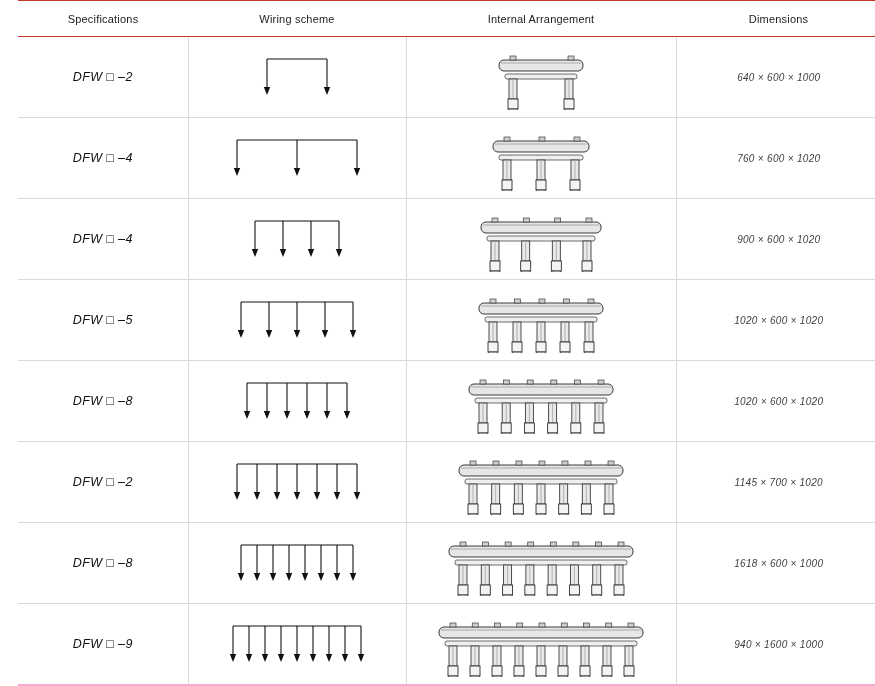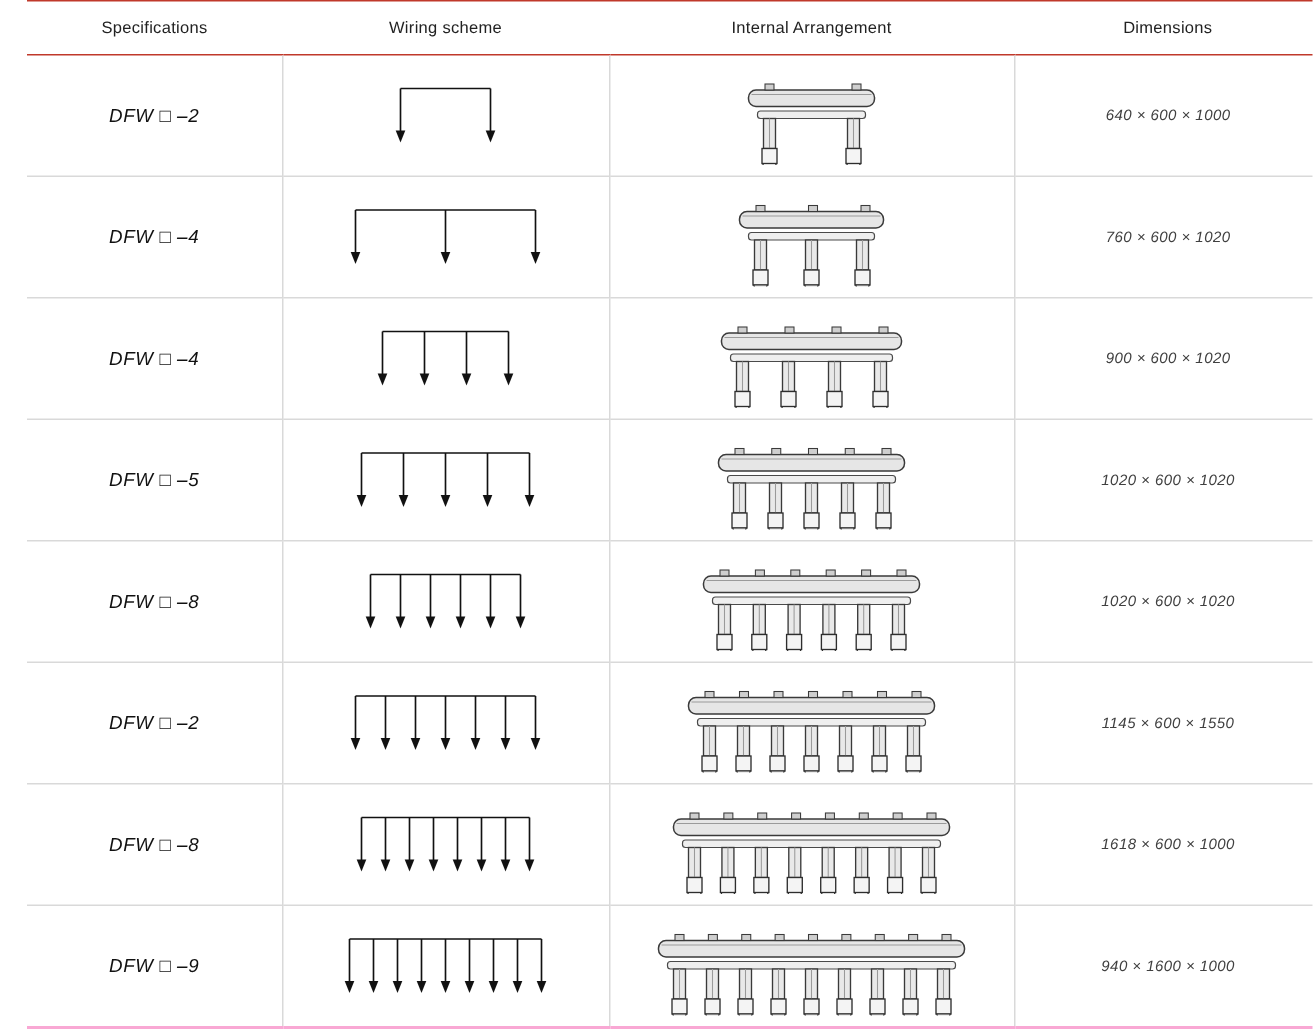--- a/index.html
+++ b/index.html
@@ -394,21 +394,21 @@
                 <line x1="145.33333333333334" y1="35" x2="145.33333333333334" y2="55" stroke="#9a9a9a" stroke-width="0.7"></line>
                 <rect x="140.33333333333334" y="55" width="10" height="10" fill="#f4f4f4" stroke="#2e2e2e" stroke-width="0.9"></rect>
                 <polygon points="140.83333333333334,65 149.83333333333334,65 147.33333333333334,73 143.33333333333334,73" fill="#dcdcdc" stroke="#2e2e2e" stroke-width="0.8"></polygon>
                 <rect x="164" y="35" width="8" height="20" fill="#e9e9e9" stroke="#3a3a3a" stroke-width="0.9"></rect>
                 <line x1="168" y1="35" x2="168" y2="55" stroke="#9a9a9a" stroke-width="0.7"></line>
                 <rect x="163" y="55" width="10" height="10" fill="#f4f4f4" stroke="#2e2e2e" stroke-width="0.9"></rect>
                 <polygon points="163.5,65 172.5,65 170,73 166,73" fill="#dcdcdc" stroke="#2e2e2e" stroke-width="0.8"></polygon>
               </svg>
             </div>
           </td>
-          <td class="dim-cell"><span>1145 × 600 × 1550</span></td>
+          <td class="dim-cell"><span>1145 × 700 × 1020</span></td>
         </tr>
         <tr>
           <td class="spec-cell"><span>DFW □ –8</span></td>
           <td>
             <div class="wiring-wrap">
               <svg width="148" height="52" viewBox="0 0 148 52" aria-hidden="true">
                 <line x1="18" y1="8" x2="130" y2="8" stroke="#111" stroke-width="1.1"></line>
                 <line x1="18" y1="8" x2="18" y2="37" stroke="#111" stroke-width="1.1"></line>
                 <polygon points="14.8,36 21.2,36 18,44" fill="#111"></polygon>
                 <line x1="34" y1="8" x2="34" y2="37" stroke="#111" stroke-width="1.1"></line>

